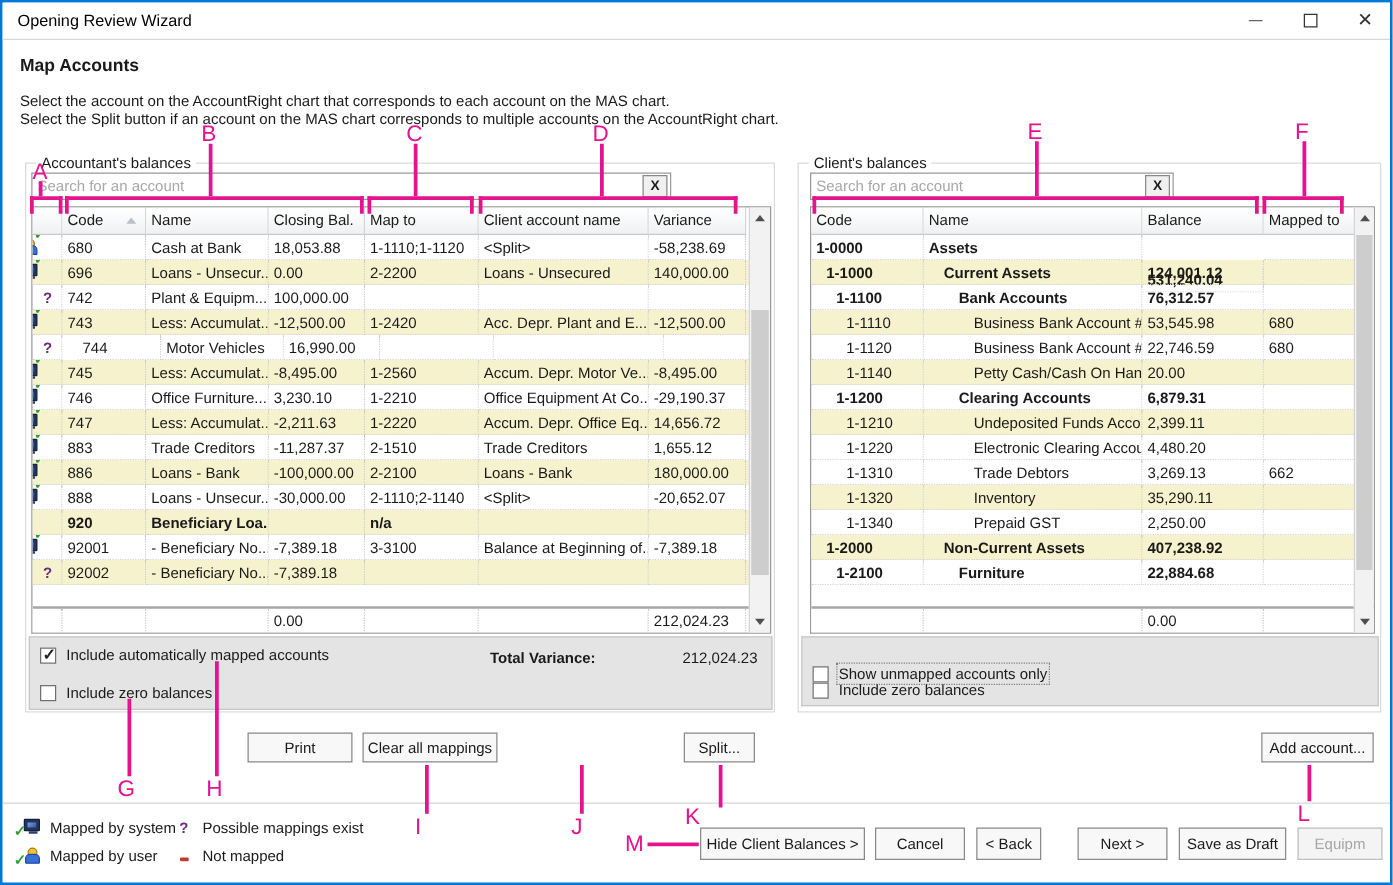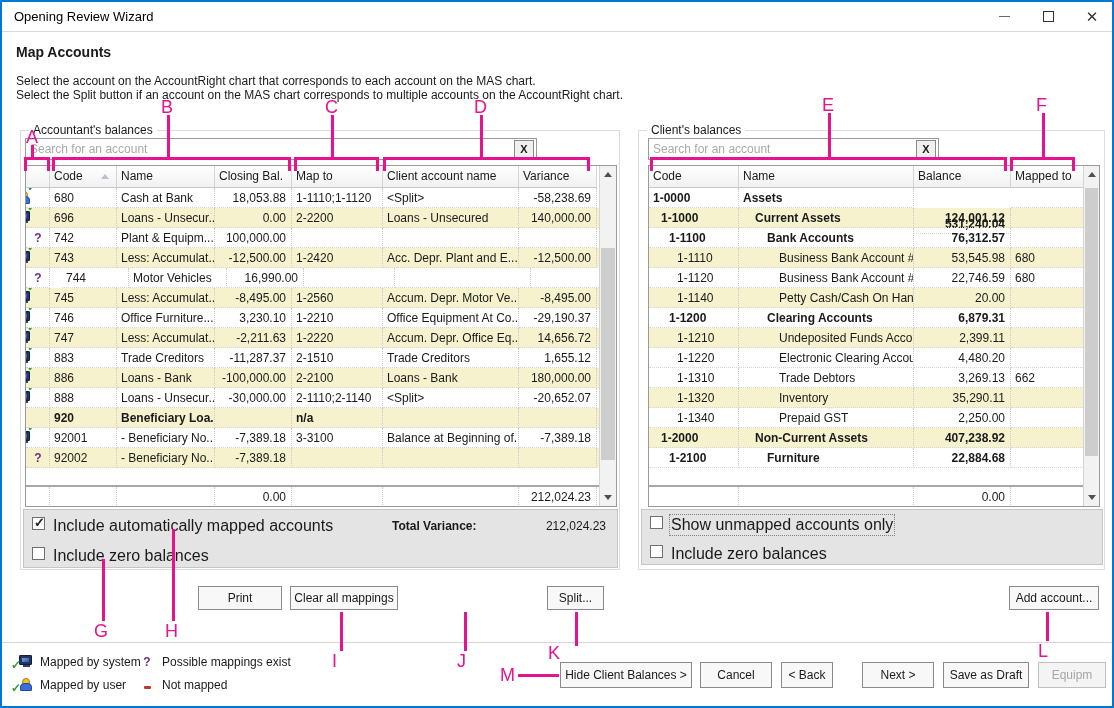--- a/index.html
+++ b/index.html
@@ -30,21 +30,21 @@
   .search-clear { position:absolute; right:2px; top:1px; width:20px; height:18px; border:1px solid #8a8a8a; background:#f0f0f0; font-size:11px; font-weight:bold; text-align:center; line-height:16px; cursor:default; }
 
   
   .tbl { position:absolute; border:1px solid #9a9a9a; background:#fff; overflow:hidden; }
   .tbl-header { display:flex; height:22px; }
   .hcell { border-right:1px solid #d5d5d5; border-bottom:1px solid #c8c8c8; background:linear-gradient(#ffffff,#f0f1f3); font-size:12px; padding:3px 3px 0 4px; white-space:nowrap; overflow:hidden; position:relative; }
   .sort-asc { position:absolute; right:7px; top:8px; width:0; height:0; border-left:4px solid transparent; border-right:4px solid transparent; border-bottom:5px solid #b9c0c9; }
   .trow { display:flex; height:20px; }
   .trow.alt { background:#f5f2cd; }
   .tcell { font-size:12px; padding:3px 3px 0 4px; border-right:1px dotted #c9c9c9; border-bottom:1px dotted #d6d6d6; white-space:nowrap; overflow:hidden; height:20px; }
-  .num { text-align:right; padding-right:5px; }
+  .num { padding-right:5px; }
   .bold { font-weight:bold; }
   .tbl-total { position:absolute; left:0; bottom:0; display:flex; height:21px; border-top:2px solid #a8a8a8; background:#fff; width:100%; }
   .tbl-total .tcell { border-bottom:none; }
 
   
   .statwrap { position:relative; width:18px; height:14px; margin:0 auto; }
   .ic-monitor { position:absolute; right:0; top:0; width:13px; height:10px; background:#20355e; border:1px solid #10203d; border-radius:1px; }
   .ic-monitor::before { content:""; position:absolute; left:2px; top:2px; right:2px; bottom:2px; background:linear-gradient(135deg,#7d9fe0,#35539a); }
   .ic-monitor::after { content:""; position:absolute; left:3px; bottom:-3px; width:7px; height:2px; background:#30406a; }
   .ic-person { position:absolute; right:2px; top:0; width:10px; height:13px; }
@@ -57,21 +57,21 @@
   
   .sbar { position:absolute; top:0; bottom:0; right:0; background:#f2f2f2; border-left:1px solid #d5d5d5; }
   .sbtn { position:absolute; left:0; width:100%; height:17px; background:#f2f2f2; display:flex; align-items:center; justify-content:center; }
   .sb-up { top:0; } .sb-down { bottom:0; }
   .tri-up { width:0; height:0; border-left:4px solid transparent; border-right:4px solid transparent; border-bottom:5px solid #505050; }
   .tri-down { width:0; height:0; border-left:4px solid transparent; border-right:4px solid transparent; border-top:5px solid #505050; }
   .sthumb { position:absolute; left:1px; right:1px; background:#cdcdcd; }
 
   
   .optpanel { position:absolute; background:#e4e4e4; border:1px solid #c6c6c6; }
-  .cbrow { position:absolute; display:flex; align-items:flex-start; font-size:16px; }
+  .cbrow { position:absolute; display:flex; align-items:flex-end; font-size:12px; }
   .cbox { width:13px; height:13px; border:1px solid #707070; background:#fff; margin-right:8px; position:relative; flex:none; }
   .cbox.checked::after { content:"\2713"; position:absolute; left:1px; top:-3px; font-size:13px; font-weight:bold; color:#222; }
   .cblabel.focus { outline:1px dotted #808080; outline-offset:1px; }
   .tv-label { position:absolute; font-size:12px; font-weight:bold; }
   .tv-value { position:absolute; font-size:12px; text-align:right; }
 
   
   .btn { position:absolute; height:24px; background:#f8f8f8; border:1px solid #8a8a8a; font-size:12px; text-align:center; display:flex; align-items:center; justify-content:center; cursor:default; }
   .btn-foot { height:26px; }
   .btn.disabled { color:#a6a6a6; border-color:#bfbfbf; background:#f4f4f4; }
@@ -407,21 +407,21 @@
         <div class="sbtn sb-up">
             <span class="tri-up"></span>
           </div>
         <div class="sthumb" style="top:22px; height:268px;"></div>
         <div class="sbtn sb-down">
             <span class="tri-down"></span>
           </div>
       </div>
     </div>
     <div class="optpanel" style="left:2px; top:378px; width:462px; height:56px;">
-      <div class="cbrow" style="left:8px; top:6px;">
+      <div class="cbrow" style="left:8px; top:22px;">
         <span class="cbox"></span>
         <span class="cblabel focus">Show unmapped accounts only</span>
       </div>
       <div class="cbrow" style="left:8px; top:35px;">
         <span class="cbox"></span>
         <span class="cblabel">Include zero balances</span>
       </div>
     </div>
   </div>
 

